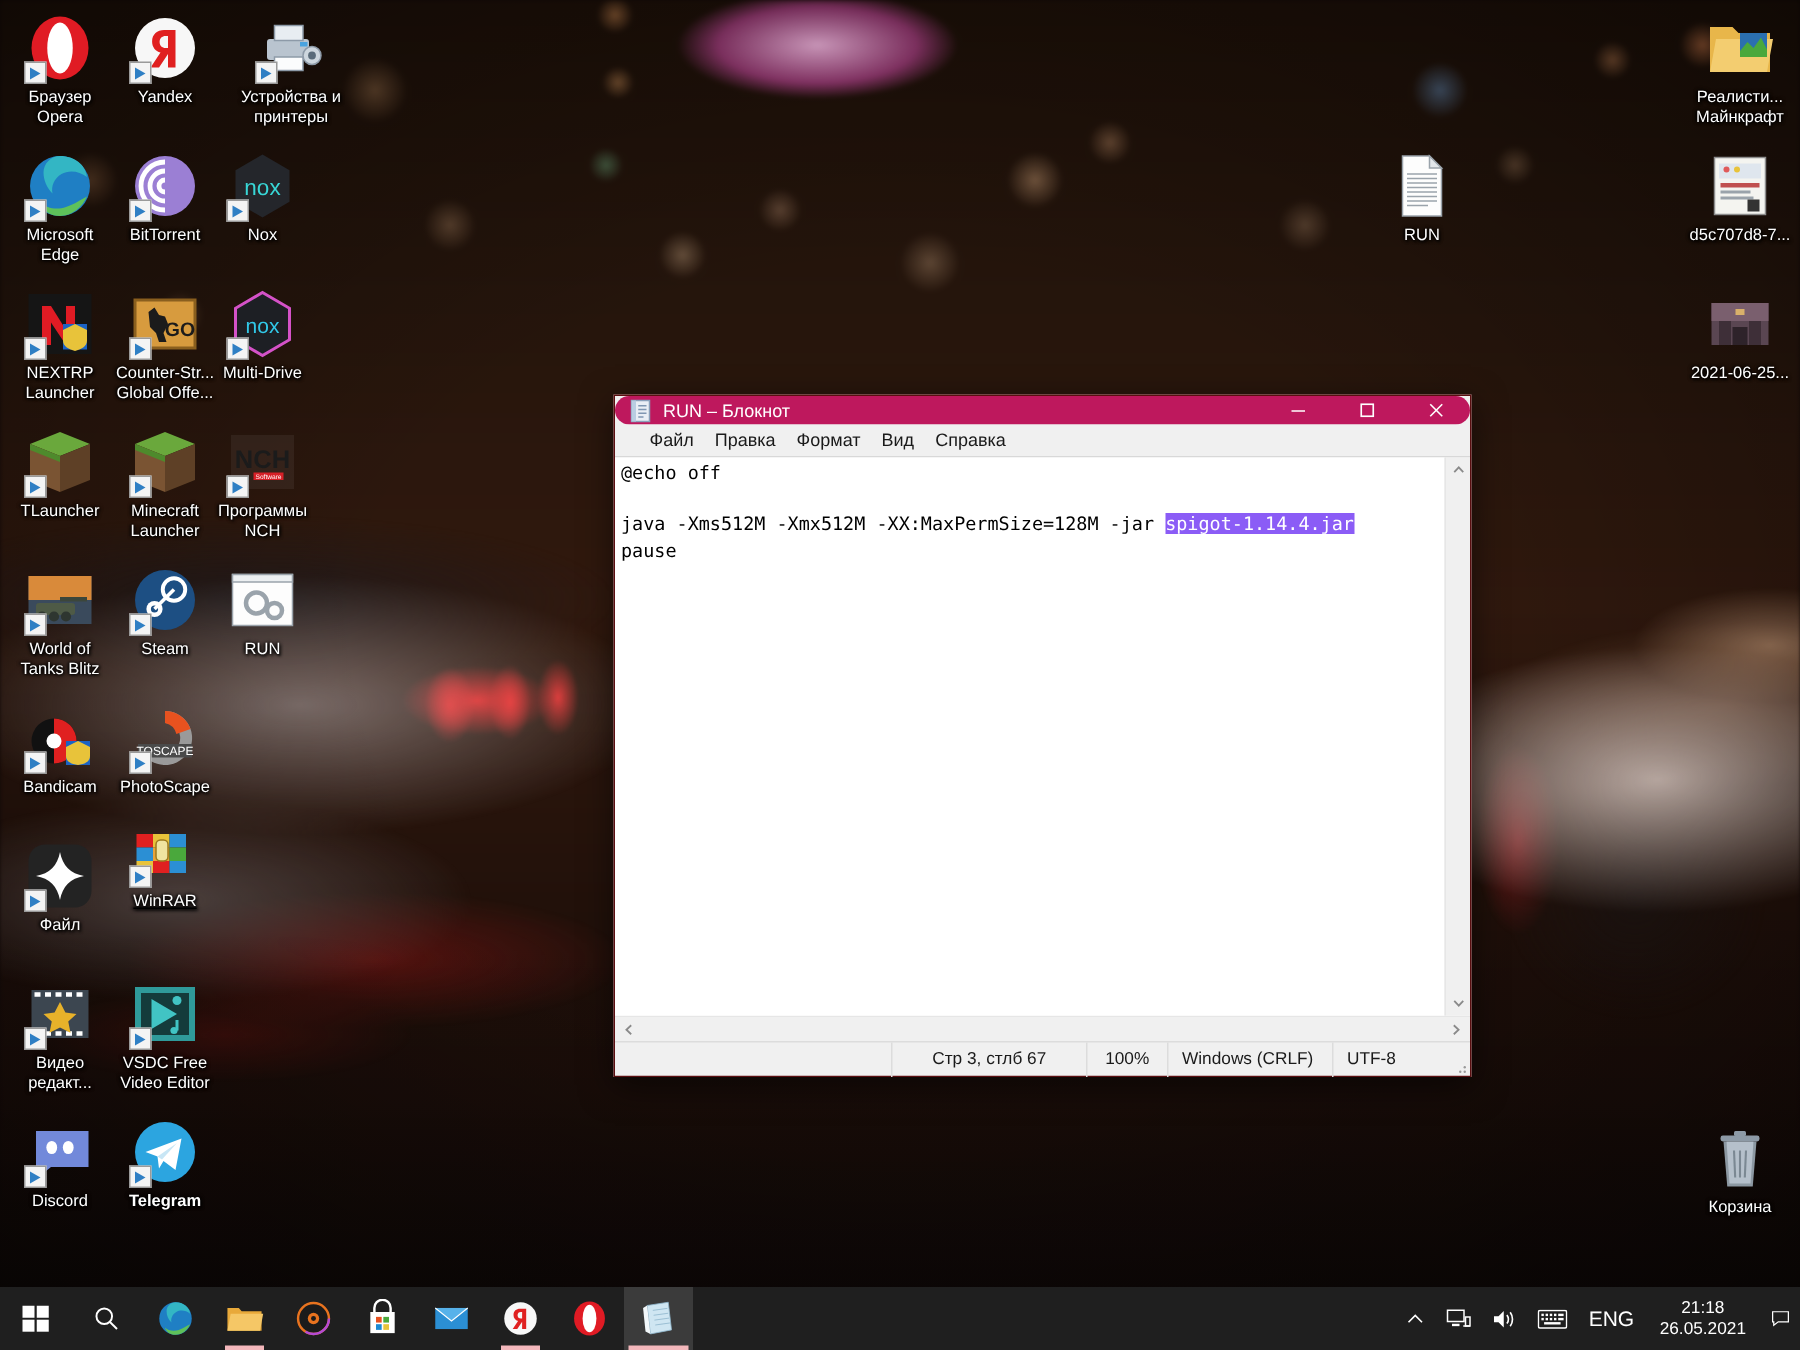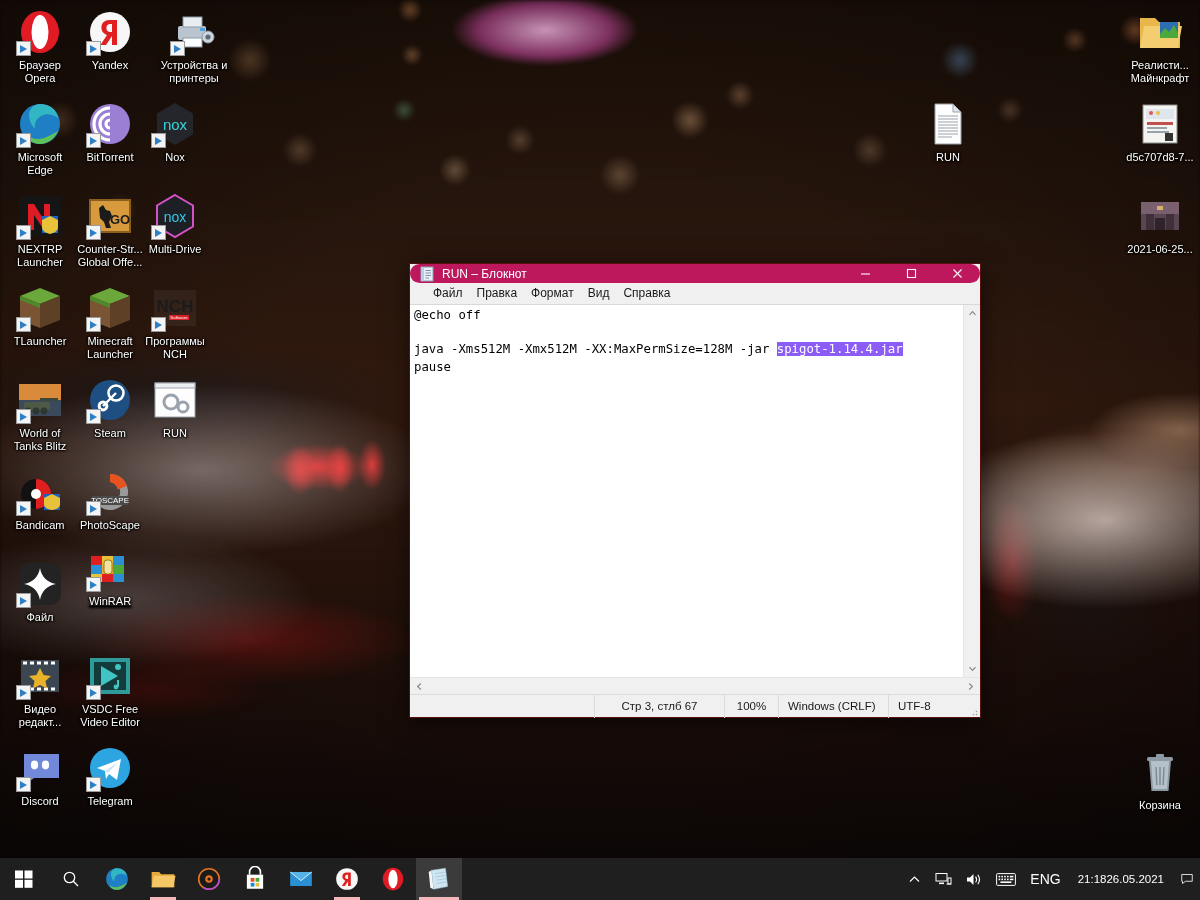--- a/index.html
+++ b/index.html
@@ -269,21 +269,21 @@
   }
   .tray-item {
     height: 42px;
     display: flex; align-items: center; justify-content: center;
     padding: 0 7px;
     color: #ffffff;
     font-size: 14px;
   }
   .tray-clock {
     height: 42px;
-    display: flex; 
+    display: flex; flex-direction: column;
     align-items: center; justify-content: center;
     padding: 0 10px;
     color: #fff; font-size: 11.5px; line-height: 14px; text-align: center;
   }
   .tray-notif { width: 26px; }
 </style>
 </head>
 <body>
 
 <div id="desktop">
@@ -500,21 +500,21 @@
         <div class="icon-label">VSDC Free Video Editor</div>
       </div>
       <div class="icon-cell" style="left: 6px; top: 744px;">
         <div class="icon-art"><svg width="48" height="48" viewBox="0 0 48 48">
             <path d="M5 10h38v24H18l-10 8V10z" fill="#7289da"></path>
             <ellipse cx="18.5" cy="21" rx="3.6" ry="4.4" fill="#fff"></ellipse>
             <ellipse cx="29.5" cy="21" rx="3.6" ry="4.4" fill="#fff"></ellipse>
           </svg><span class="shortcut-arrow"></span></div>
         <div class="icon-label">Discord</div>
       </div>
-      <div class="icon-cell" style="left: 76px; top: 744px;">
+      <div class="icon-cell" style="left: 76px; top: 744px; font-weight: bold;">
         <div class="icon-art"><svg width="48" height="48" viewBox="0 0 48 48">
             <circle cx="24" cy="24" r="20" fill="#2ca5e0"></circle>
             <path d="M11 24l24-9-4 21-8-6-3 5-1-8z" fill="#fff"></path>
             <path d="M19 27l13-9-10 11z" fill="#c8e6f5"></path>
           </svg><span class="shortcut-arrow"></span></div>
         <div class="icon-label">Telegram</div>
       </div>
     </div>
   <div id="icons-center">
       <div class="icon-cell" style="left: 914px; top: 100px;">

